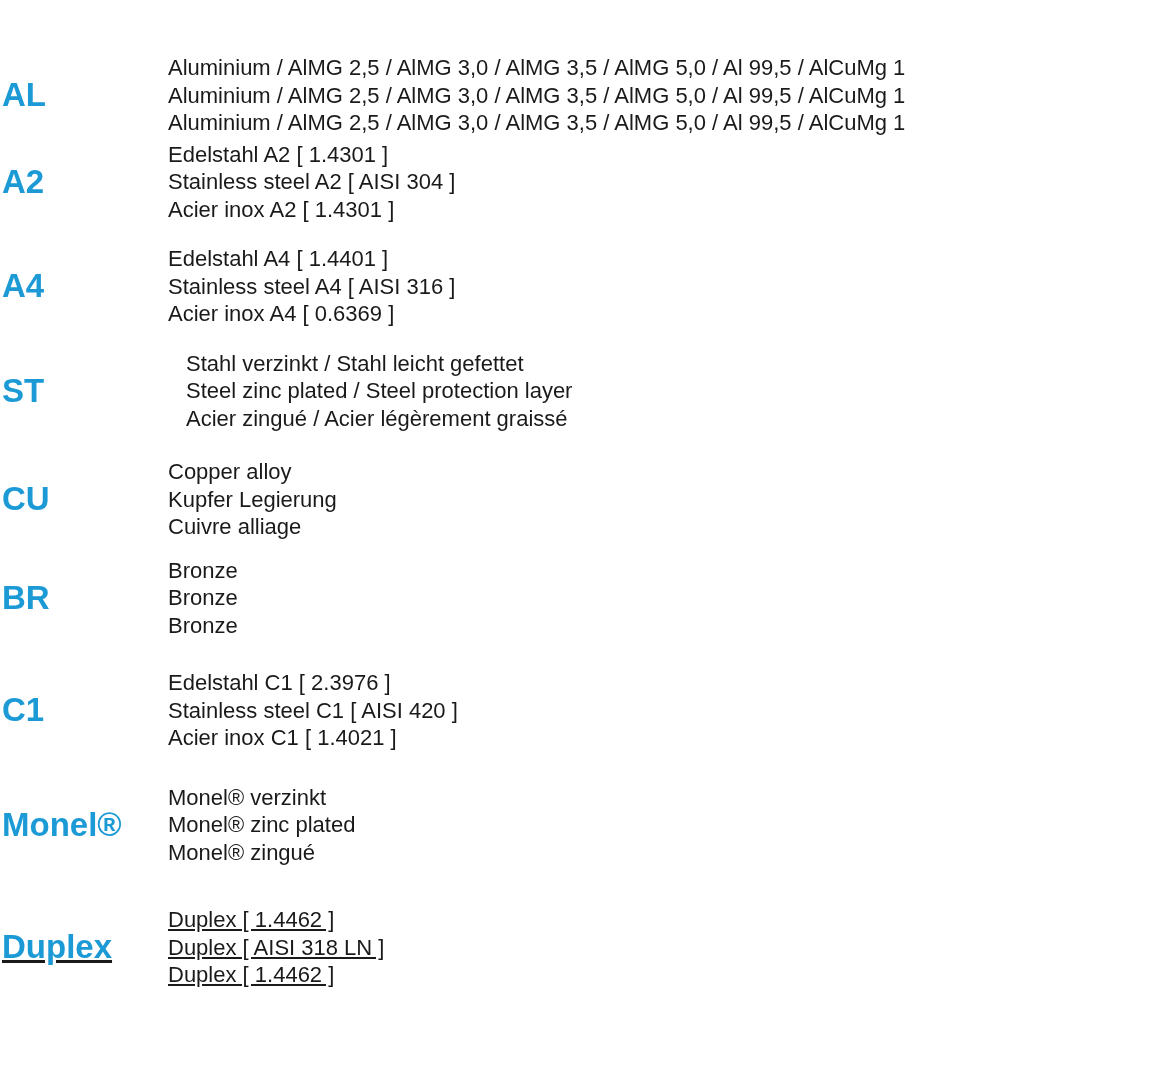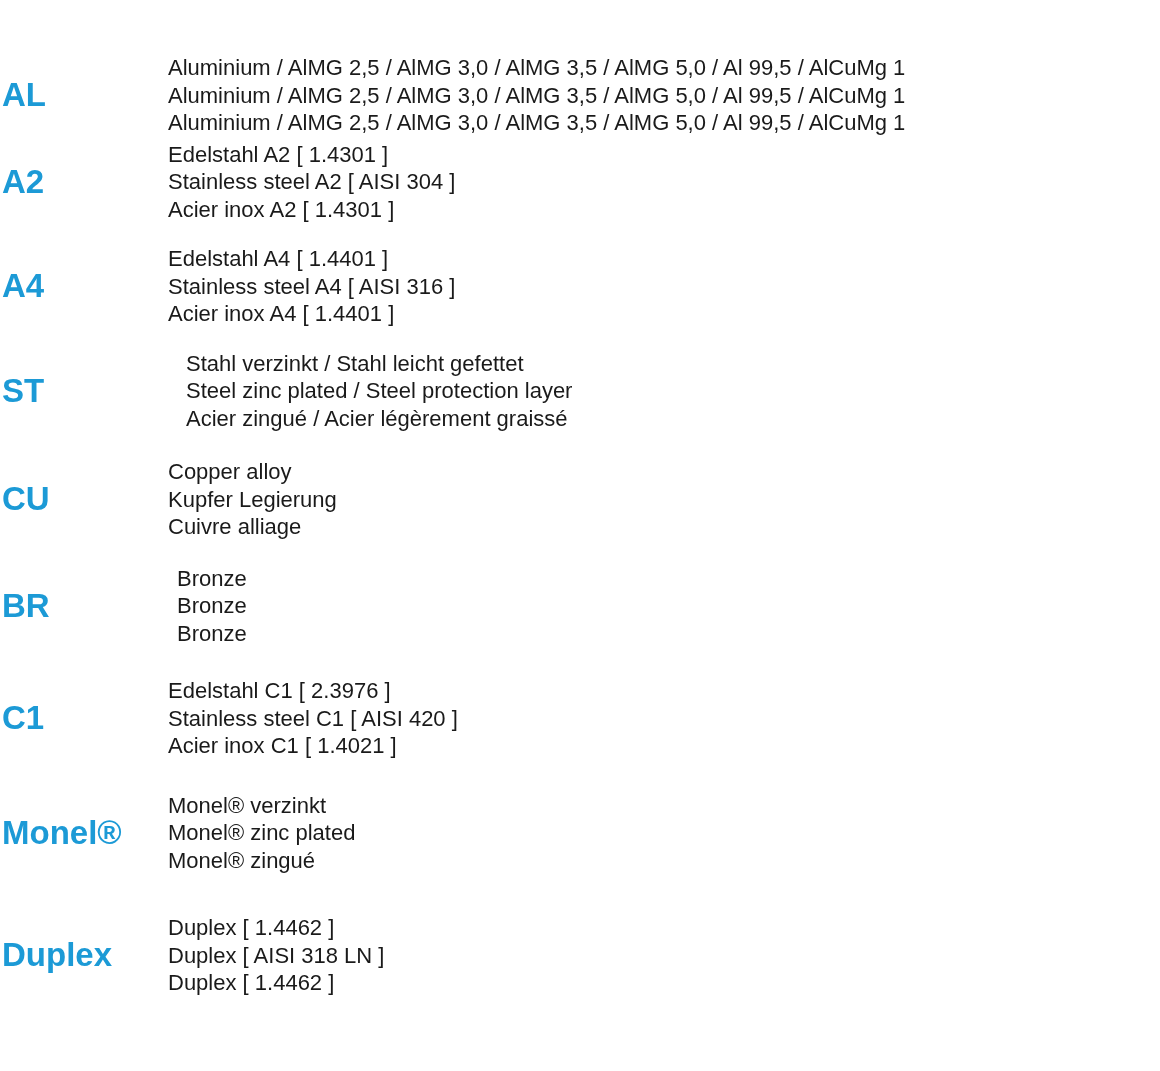--- a/index.html
+++ b/index.html
@@ -51,24 +51,24 @@
     line-height: 27.5px;
     color: #1a1a1a;
     white-space: nowrap;
   }
   
   .r-al   { margin-top: 20px; }
   .r-a2   { margin-top: 4px; }
   .r-a4   { margin-top: 22px; }
   .r-st   { margin-top: 22px; gap: 18px; }
   .r-cu   { margin-top: 26px; }
-  .r-br   { margin-top: 24px; gap: 9px; }
+  .r-br   { margin-top: 16px; }
   .r-c1   { margin-top: 30px; }
   .r-monel{ margin-top: 32px; }
-  .r-duplex{ margin-top: 40px; }
+  .r-duplex{ margin-top: 40px; text-decoration: underline; }
 
   .code-cell.align-al { align-self: center; }
 </style>
 </head>
 <body>
 
 <div class="sheet">
 
   <div class="row r-al">
     <div class="code-cell align-al">
@@ -92,21 +92,21 @@
     </div>
   </div>
 
   <div class="row r-a4">
     <div class="code-cell align-al">
       <span class="code">A4</span>
     </div>
     <div class="desc-cell">
       <div class="desc-line">Edelstahl A4 [ 1.4401 ]</div>
       <div class="desc-line">Stainless steel A4 [ AISI 316 ]</div>
-      <div class="desc-line">Acier inox A4 [ 1.4401 ]</div>
+      <div class="desc-line">Acier inox A4 [ 0.6369 ]</div>
     </div>
   </div>
 
   <div class="row r-st">
     <div class="code-cell align-al">
       <span class="code">ST</span>
     </div>
     <div class="desc-cell">
       <div class="desc-line">Stahl verzinkt / Stahl leicht gefettet</div>
       <div class="desc-line">Steel zinc plated / Steel protection layer</div>

